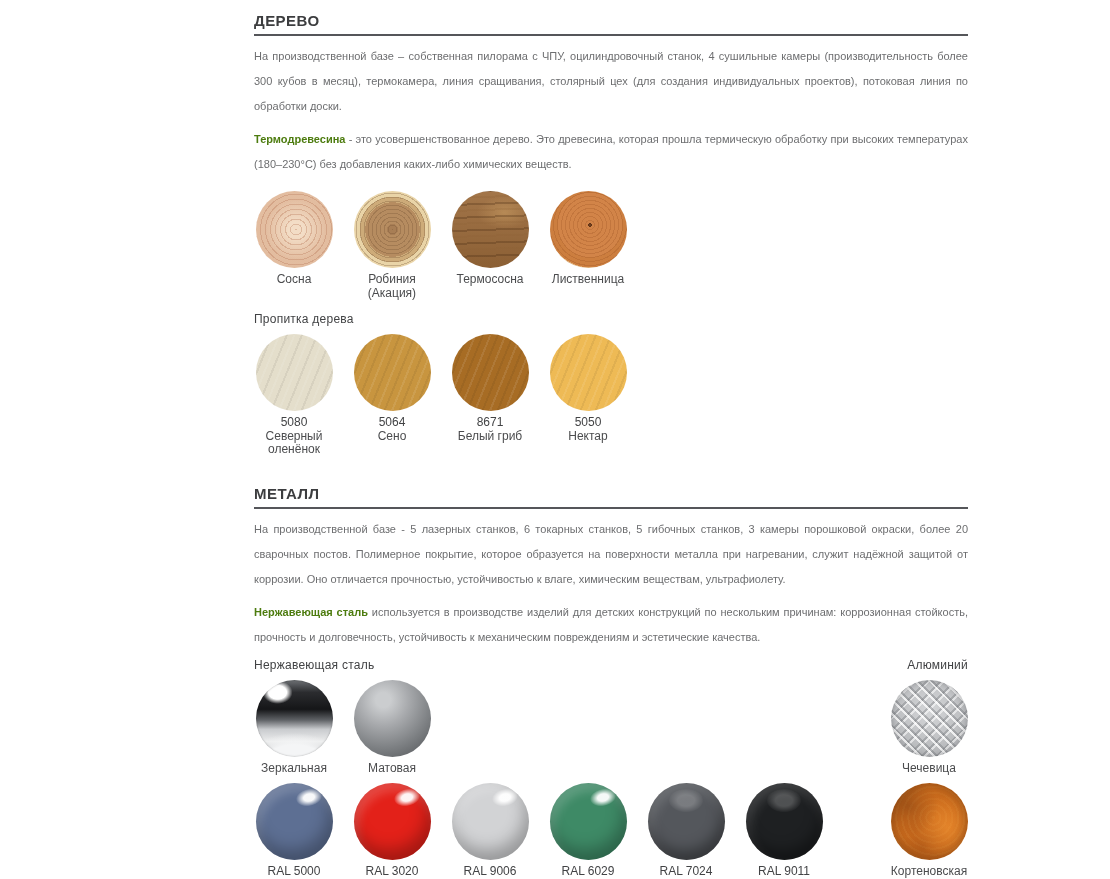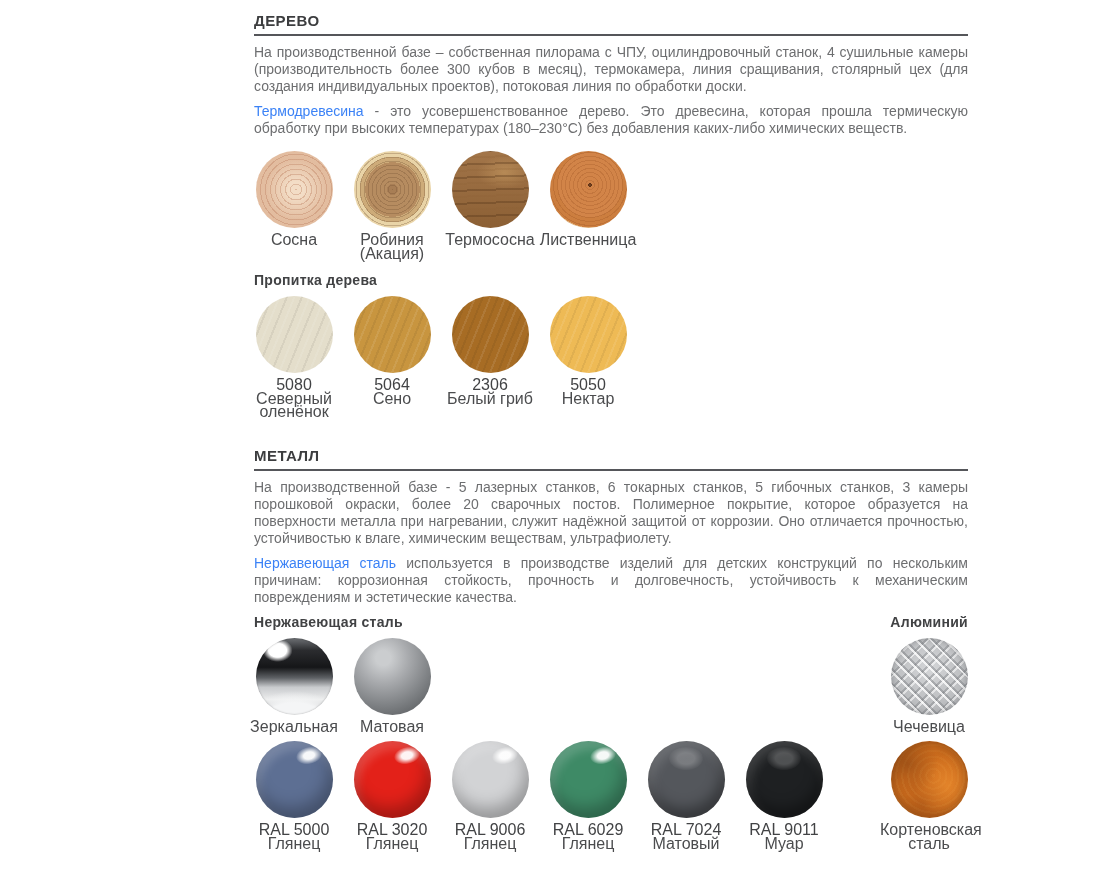--- a/index.html
+++ b/index.html
@@ -11,45 +11,45 @@
   .content{position:absolute;left:254px;top:0;width:714px;}
 
   
   .sec-head{
     margin:0;padding:12px 0 5px 0;border-bottom:2px solid #55565a;
     font-size:15px;font-weight:bold;letter-spacing:.03em;color:#3c3d3f;
   }
   .sec-head.metal{margin-top:16px;}
 
   .para{
-    margin:8px 0 0 0;font-size:14px;line-height:17px;color:#6d6e70;
+    margin:8px 0 0 0;font-size:11px;line-height:25px;color:#6d6e70;
     text-align:justify;
   }
-  .para .lead{font-weight:normal;color:#3b82f6;}
+  .para .lead{font-weight:bold;color:#4d7c0f;}
 
   .sub-head{
-    margin:12px 0 0 0;font-size:14px;color:#414244;font-weight:bold;
+    margin:12px 0 0 0;font-size:12px;color:#414244;font-weight:normal;
     letter-spacing:.02em;
   }
   .sub-head-row{display:flex;justify-content:space-between;align-items:baseline;margin-top:8px;}
   .sub-head-row .sub-head{margin:0;}
 
   
   .swrow{display:flex;margin-left:-9px;position:relative;}
   .swrow.mt{margin-top:8px;}
   .swrow.mt-lg{margin-top:14px;}
   .cell{width:98px;flex:0 0 98px;text-align:center;}
   .cell-right{position:absolute;right:-10px;top:0;width:98px;text-align:center;}
 
   .sw{
     width:77px;height:77px;border-radius:50%;margin:0 auto;position:relative;
     background-repeat:no-repeat;
   }
   .cap{
-    margin-top:5px;font-size:16px;line-height:13.5px;color:#4b4c4e;text-align:center;
+    margin-top:5px;font-size:12px;line-height:13.5px;color:#4b4c4e;text-align:center;
   }
   .cap .code{font-weight:normal;color:#424345;}
 
   
   
   .tx-sosna{
     background-image:
       repeating-radial-gradient(circle at 52% 50%, rgba(187,126,95,.38) 0 1px, rgba(0,0,0,0) 1px 5px),
       radial-gradient(circle at 52% 50%, #f3ddc6 0 14%, rgba(243,221,198,0) 55%),
       radial-gradient(circle at 50% 50%, rgba(222,178,148,.55) 82%, rgba(186,125,94,.75) 97%);
@@ -171,21 +171,21 @@
     <div class="cell">
       <div class="sw tx-grain" style="background-color: rgb(200, 149, 63);"></div>
       <div class="cap">
           <div class="code">5064</div>
           <div>Сено</div>
         </div>
     </div>
     <div class="cell">
       <div class="sw tx-grain" style="background-color: rgb(167, 108, 36);"></div>
       <div class="cap">
-          <div class="code">2306</div>
+          <div class="code">8671</div>
           <div>Белый гриб</div>
         </div>
     </div>
     <div class="cell">
       <div class="sw tx-grain" style="background-color: rgb(238, 186, 85);"></div>
       <div class="cap">
           <div class="code">5050</div>
           <div>Нектар</div>
         </div>
     </div>

